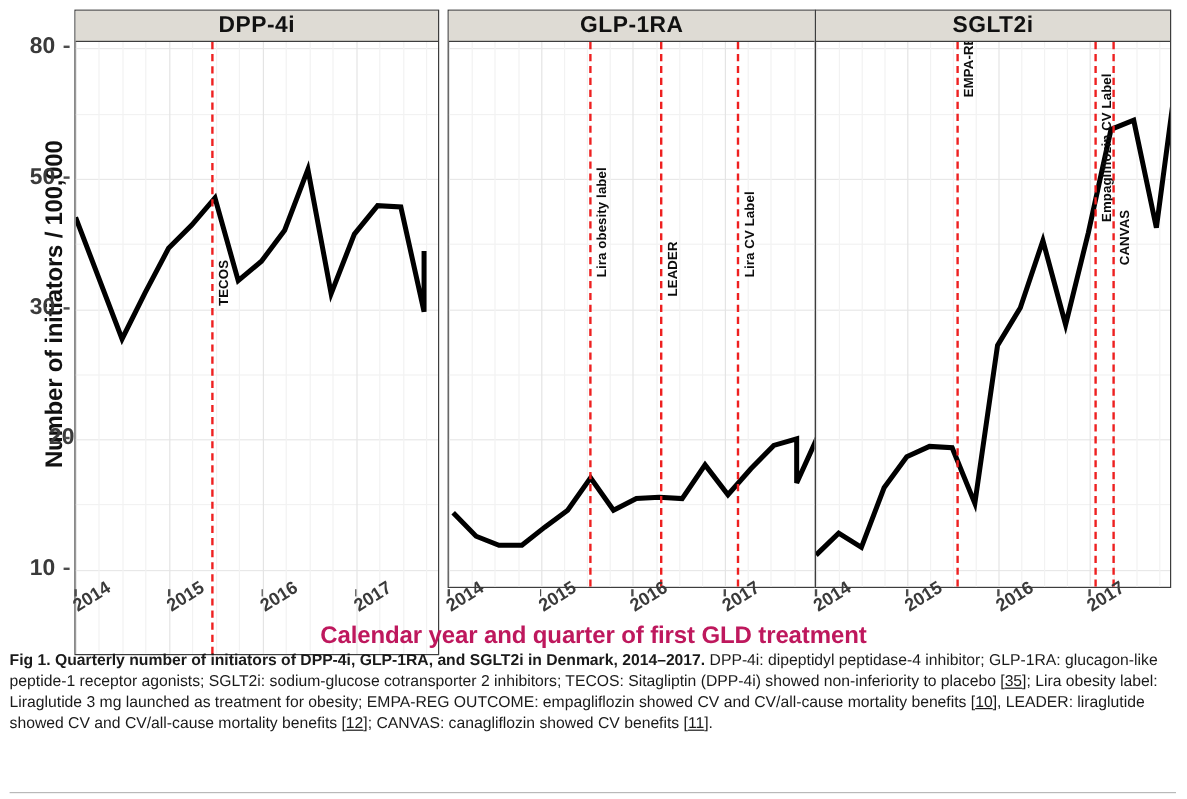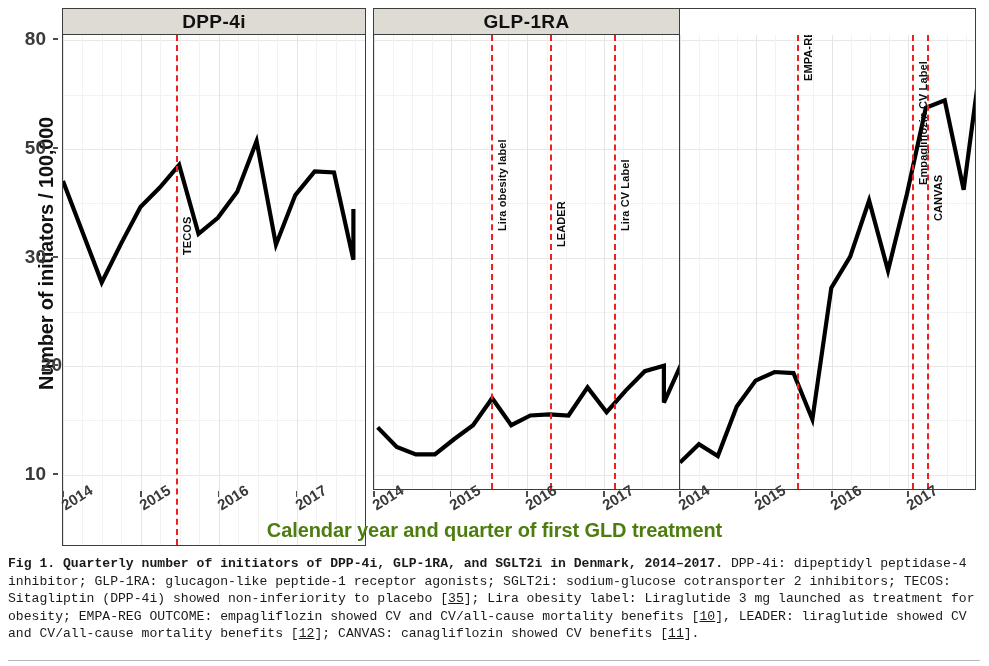--- a/index.html
+++ b/index.html
@@ -105,29 +105,29 @@
     transform-origin: left top;
     transform: rotate(-32deg);
   }
   #xaxis-title {
     position: absolute;
     left: 0; right: 0;
     top: 519px;
     text-align: center;
     font-size: 20px;
     font-weight: bold;
-    color: #4d7c0f;
+    color: #be185d;
     letter-spacing: -0.1px;
   }
 
   
   #caption {
     position: absolute;
-    left: 8px; top: 555px; width: 972px;
-    font-family: Liberation Mono, monospace;
+    left: 8px; top: 541px; width: 972px;
+    font-family: Liberation Sans, sans-serif;
     font-size: 13.1px;
     line-height: 17.6px;
     color: #1a1a1a;
     text-align: left;
   }
   #caption b { font-weight: bold; }
   #caption .ref {
     text-decoration: underline;
     color: #1a1a1a;
   }
@@ -244,20 +244,21 @@
         </div>
         <div class="xtickmark" style="left: 373px; top: 491px;"></div>
         <div class="xtick" style="left: 369px; top: 499px;">2014</div>
         <div class="xtickmark" style="left: 449.667px; top: 491px;"></div>
         <div class="xtick" style="left: 445.667px; top: 499px;">2015</div>
         <div class="xtickmark" style="left: 526.333px; top: 491px;"></div>
         <div class="xtick" style="left: 522.333px; top: 499px;">2016</div>
         <div class="xtickmark" style="left: 603px; top: 491px;"></div>
         <div class="xtick" style="left: 599px; top: 499px;">2017</div>
         <div class="panel" style="left: 679px; top: 8px; width: 297px; height: 482px;">
+          <div class="strip">SGLT2i</div>
           <div class="plotarea">
             <div class="gridh" style="top: 439.714px; background: rgb(232, 232, 232);"></div>
             <div class="gridh" style="top: 331.143px; background: rgb(232, 232, 232);"></div>
             <div class="gridh" style="top: 222.571px; background: rgb(232, 232, 232);"></div>
             <div class="gridh" style="top: 114px; background: rgb(232, 232, 232);"></div>
             <div class="gridh" style="top: 5.42857px; background: rgb(232, 232, 232);"></div>
             <div class="gridh" style="top: 385.429px; background: rgb(242, 242, 242);"></div>
             <div class="gridh" style="top: 276.857px; background: rgb(242, 242, 242);"></div>
             <div class="gridh" style="top: 168.286px; background: rgb(242, 242, 242);"></div>
             <div class="gridh" style="top: 59.7143px; background: rgb(242, 242, 242);"></div>

